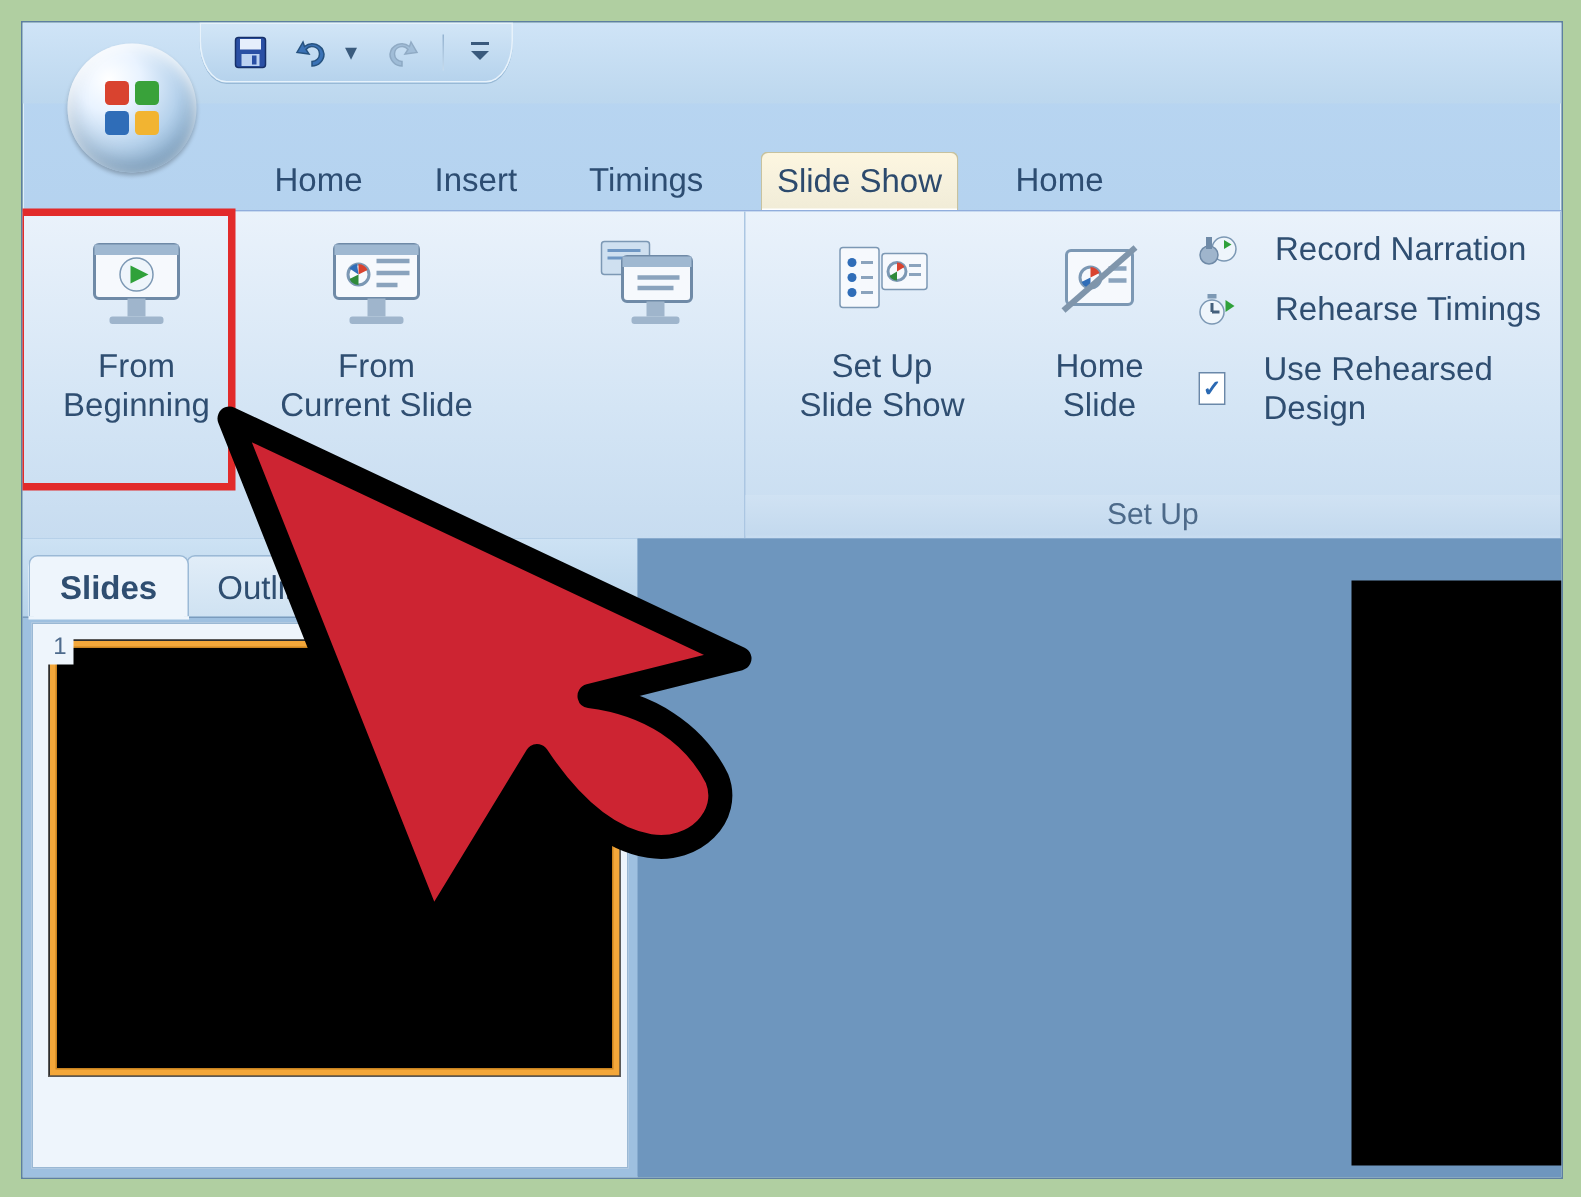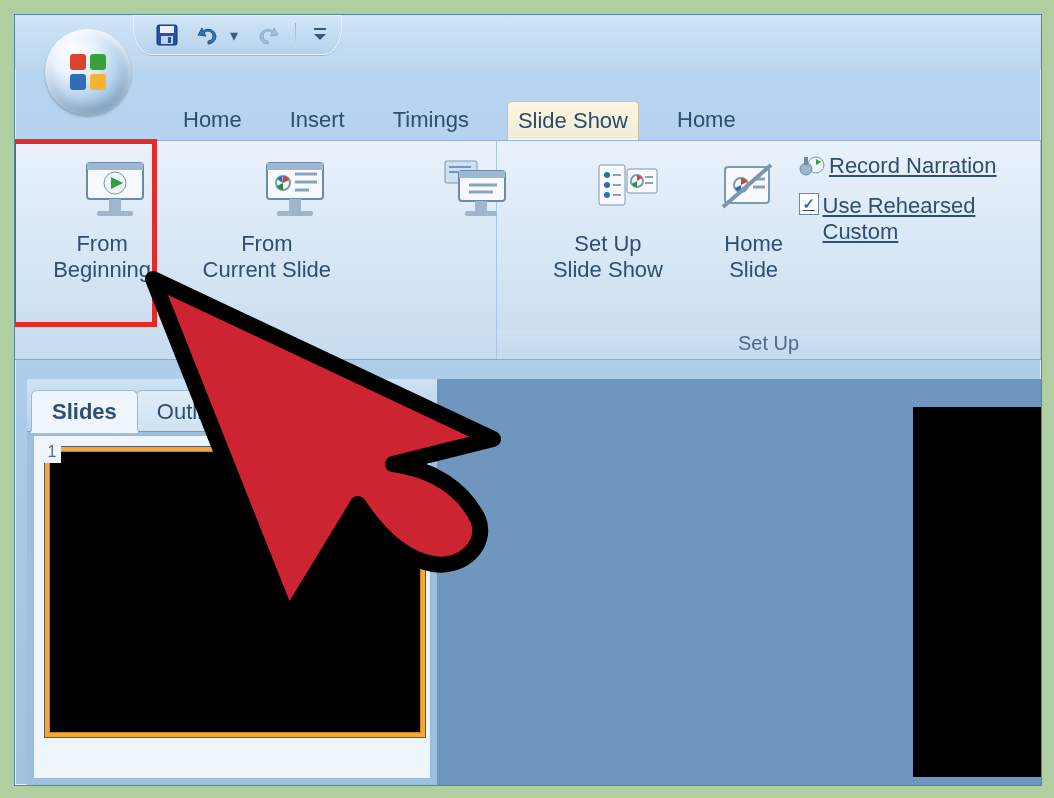--- a/index.html
+++ b/index.html
@@ -133,21 +133,21 @@
     left: 0; right: 0; bottom: 2px;
     text-align: center;
     font-size: 20px;
     color: #4d6a8a;
     background: linear-gradient(to bottom, #d0e2f3, #c3d9ee);
     padding: 2px 0;
   }
   .bigbtn {
     display: flex;
     flex-direction: column;
-    align-items: flex-end;
+    align-items: center;
     justify-content: flex-start;
     gap: 6px;
     padding: 6px 10px 4px;
     border-radius: 4px;
     min-width: 120px;
   }
   .bigbtn .lbl {
     text-align: center;
     font-size: 22px;
     color: #2f4e71;
@@ -166,22 +166,22 @@
   .vlist {
     display:flex;
     flex-direction:column;
     gap:14px;
     padding: 6px 6px 0 6px;
     font-size: 22px;
     color: #2f4e71;
   }
   .vitem {
     display:flex;
-    gap: 4px;
-    text-decoration: underline;
+    align-items:center;
+    gap: 25px;
   }
   .checkbox {
     width: 20px; height: 20px;
     background: #fff;
     border: 1px solid #6a88a9;
     display:inline-flex; align-items:center; justify-content:center;
     color:#2a69b3; font-size:15px; font-weight:bold;
   }
 
   
@@ -192,25 +192,24 @@
     left: -4px;
     width: 136px;
     height: 178px;
     z-index: 8;
     pointer-events: none;
   }
 
   
   .lowarea {
     position: absolute;
-    left: 0; top: 364px;
+    left: 0; top: 344px;
     width: 100%;
     bottom: 0;
     display:flex;
-    padding-left:12px;
   }
   .sidebar {
     width: 410px;
     background: #9ec0e0;
     position: relative;
     box-sizing: border-box;
   }
   .sidetabs {
     height: 52px;
     display:flex;
@@ -445,22 +444,32 @@
           <div class="vitem">
             <svg width="26" height="24" viewBox="0 0 26 24">
               <circle cx="17" cy="12" r="8" fill="#eef5fb" stroke="#7c98b4"></circle>
               <path d="M17 6l5 3-5 3z" fill="#2fa13a"></path>
               <circle cx="7" cy="16" r="6" fill="#9fb5cc" stroke="#6f8aa7"></circle>
               <rect x="5" y="4" width="4" height="8" fill="#6f8aa7"></rect>
             </svg>
             <span>Record Narration</span>
           </div>
           <div class="vitem">
+            <svg width="26" height="24" viewBox="0 0 26 24">
+              <circle cx="9" cy="14" r="8" fill="#eef5fb" stroke="#7c98b4"></circle>
+              <line x1="9" y1="14" x2="9" y2="8" stroke="#44607c" stroke-width="2"></line>
+              <line x1="9" y1="14" x2="14" y2="14" stroke="#44607c" stroke-width="2"></line>
+              <rect x="6" y="2" width="6" height="3" fill="#7c98b4"></rect>
+              <path d="M18 6l6 4-6 4z" fill="#2fa13a"></path>
+            </svg>
+            <span>Rehearse Timings</span>
+          </div>
+          <div class="vitem">
             <span class="checkbox">✓</span>
-            <span>Use Rehearsed Custom</span>
+            <span>Use Rehearsed Design</span>
           </div>
         </div>
 
         <div class="group-label">Set Up</div>
       </div>
     </div>
 
     <div class="lowarea">
       <div class="sidebar">
         <div class="sidetabs">

